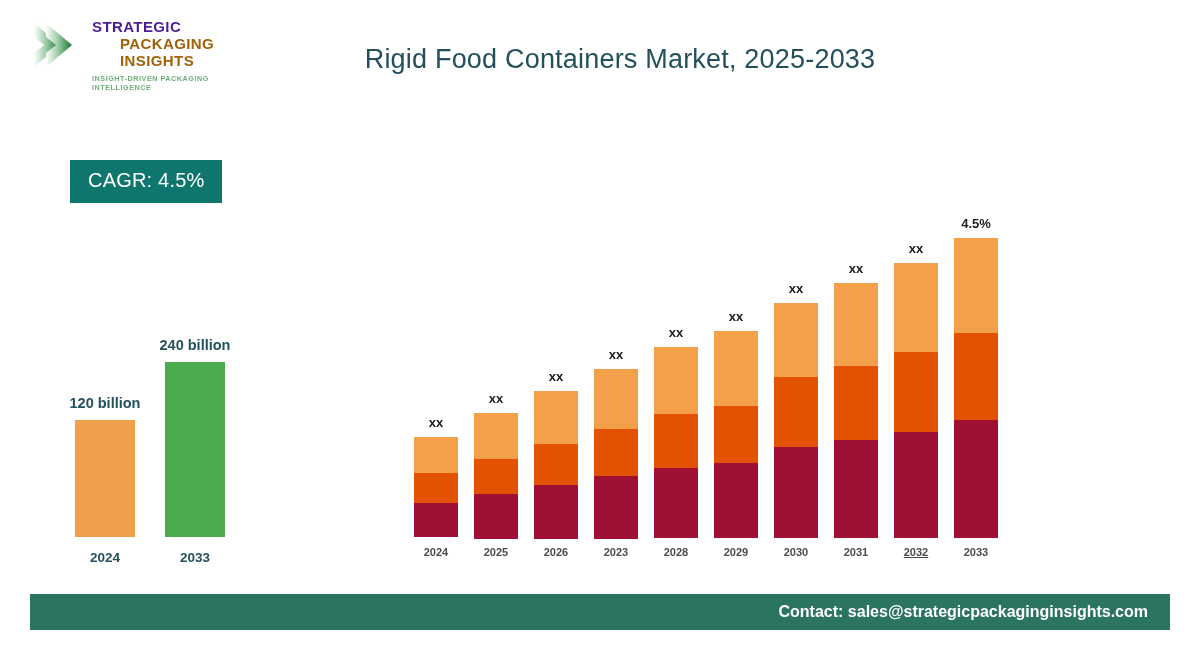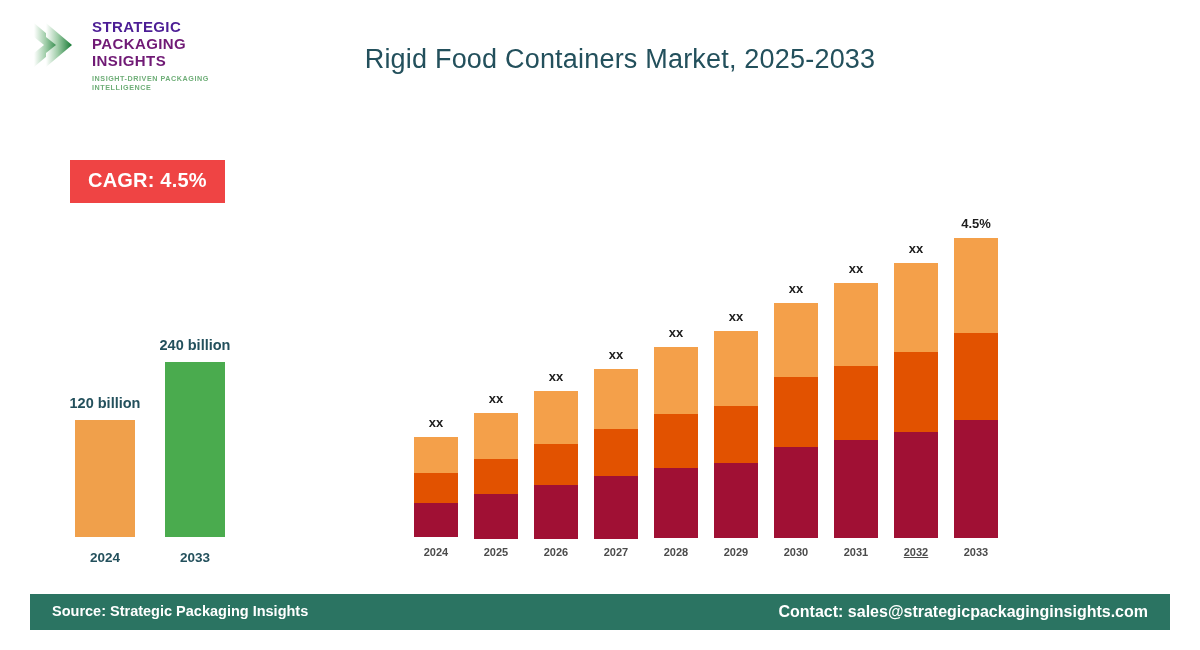--- a/index.html
+++ b/index.html
@@ -9,40 +9,40 @@
     font-family: "Liberation Sans", sans-serif;
     overflow: hidden;
   }
   .page { position: relative; width: 1200px; height: 650px; background:#fff; }
 
   
   .logo { position: absolute; left: 30px; top: 18px; width: 220px; height: 60px; }
   .logo-mark { position: absolute; left: 0; top: 2px; width: 52px; height: 50px; }
   .logo-text { position: absolute; left: 62px; top: 0px; }
   .logo-line1 { font-size: 15px; font-weight: bold; color: #4c1d95; letter-spacing: .4px; line-height: 17px; }
-  .logo-line2 { font-size: 15px; font-weight: bold; color: #701a75; letter-spacing: .4px; line-height: 17px; }
+  .logo-line2 { font-size: 15px; font-weight: bold; color: #a16207; letter-spacing: .4px; line-height: 17px; margin-left: 28px; }
   .logo-tag { font-size: 7.2px; font-weight: bold; color: #6fae78; letter-spacing: .55px; margin-top: 5px; }
 
   
   .title {
     position: absolute; left: 240px; top: 44px; width: 760px;
     text-align: center; font-size: 27px; font-weight: normal;
     color: #23505c; letter-spacing: .2px;
   }
   .subtitle {
     position: absolute; left: 240px; top: 116px; width: 760px;
     text-align: center; font-size: 14.5px; color: #6f7376;
   }
 
   
   .cagr {
     position: absolute; left: 70px; top: 160px;
-    background: #ef4444; color: #ffffff;
+    background: #0f766e; color: #ffffff;
     padding: 9px 18px 11px 18px;
-    font-size: 20px; font-weight: bold; letter-spacing: .2px;
+    font-size: 20px; font-weight: normal; letter-spacing: .2px;
   }
 
   
   .left-chart { position: absolute; left: 55px; top: 300px; width: 220px; height: 270px; }
   .lc-bar { position: absolute; bottom: 33px; width: 60px; }
   .lc-label {
     position: absolute; width: 160px; text-align: center;
     font-size: 14.5px; font-weight: bold; color: #23505c;
   }
   .lc-year {
@@ -137,21 +137,21 @@
         <div class="sc-seg" style="height: 54px; background: rgb(160, 16, 52);"></div>
       </div>
       <div class="sc-top" style="left: 126px; bottom: 176px;">xx</div>
       <div class="sc-year" style="left: 126px;">2026</div>
       <div class="sc-bar" style="left: 194px; height: 169px;">
         <div class="sc-seg" style="height: 60px; background: rgb(244, 160, 74);"></div>
         <div class="sc-seg" style="height: 47px; background: rgb(226, 82, 0);"></div>
         <div class="sc-seg" style="height: 63px; background: rgb(160, 16, 52);"></div>
       </div>
       <div class="sc-top" style="left: 186px; bottom: 198px;">xx</div>
-      <div class="sc-year" style="left: 186px;">2027</div>
+      <div class="sc-year" style="left: 186px;">2023</div>
       <div class="sc-bar" style="left: 254px; height: 191px;">
         <div class="sc-seg" style="height: 67px; background: rgb(244, 160, 74);"></div>
         <div class="sc-seg" style="height: 54px; background: rgb(226, 82, 0);"></div>
         <div class="sc-seg" style="height: 70px; background: rgb(160, 16, 52);"></div>
       </div>
       <div class="sc-top" style="left: 246px; bottom: 220px;">xx</div>
       <div class="sc-year" style="left: 246px;">2028</div>
       <div class="sc-bar" style="left: 314px; height: 207px;">
         <div class="sc-seg" style="height: 75px; background: rgb(244, 160, 74);"></div>
         <div class="sc-seg" style="height: 57px; background: rgb(226, 82, 0);"></div>
@@ -183,17 +183,16 @@
       <div class="sc-bar" style="left: 554px; height: 300px;">
         <div class="sc-seg" style="height: 95px; background: rgb(244, 160, 74);"></div>
         <div class="sc-seg" style="height: 87px; background: rgb(226, 82, 0);"></div>
         <div class="sc-seg" style="height: 118px; background: rgb(160, 16, 52);"></div>
       </div>
       <div class="sc-top" style="left: 546px; bottom: 329px;">4.5%</div>
       <div class="sc-year" style="left: 546px;">2033</div>
     </div>
 
   <div class="footer">
-    <div class="footer-left">Source: Strategic Packaging Insights</div>
     <div class="footer-right">Contact: sales@strategicpackaginginsights.com</div>
   </div>
 
 </div>
 
 </body></html>

